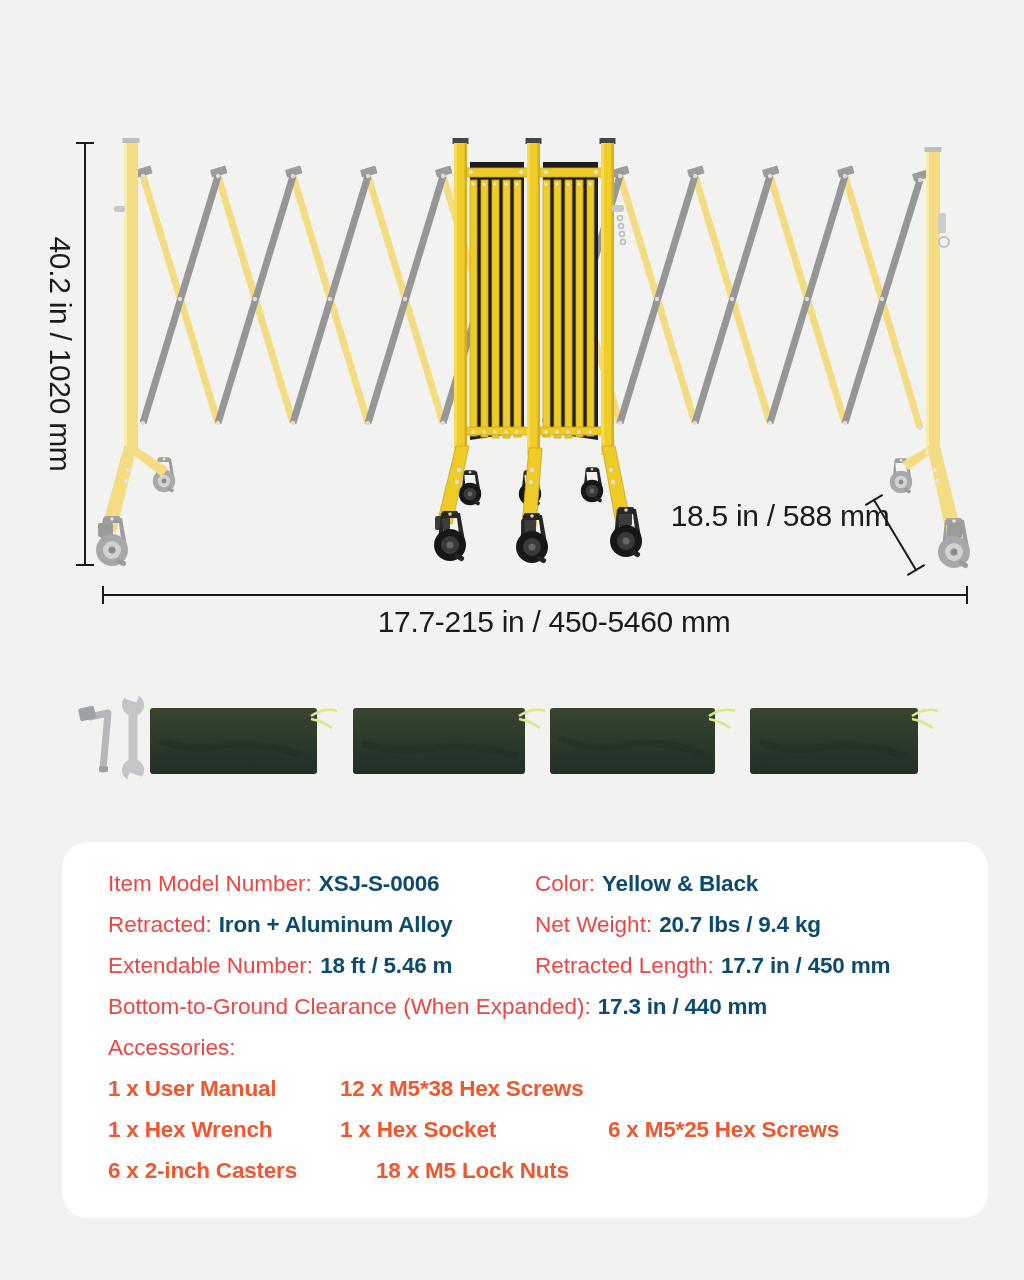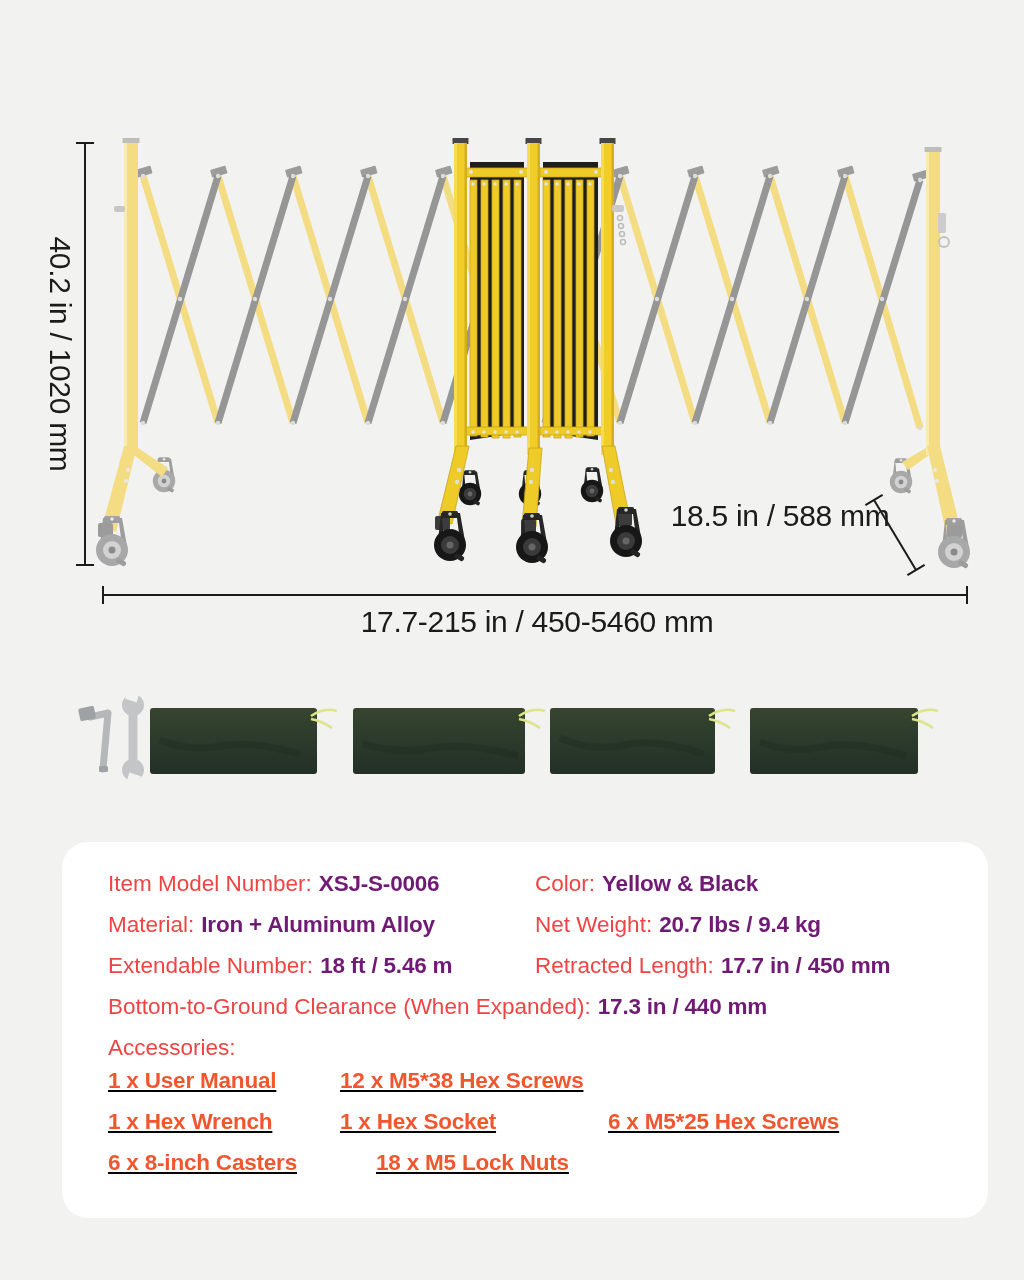--- a/index.html
+++ b/index.html
@@ -9,33 +9,33 @@
     font-family:"Liberation Sans", sans-serif;
   }
   .illustration{position:absolute;left:0;top:0;width:1024px;height:690px;}
   .illustration svg{position:absolute;left:0;top:0;}
   .dim{
     position:absolute;color:#1b1b1b;font-size:30px;white-space:nowrap;
     transform:translate(-50%,-50%);letter-spacing:-0.3px;
   }
   .dim-height{left:60px;top:354px;transform:translate(-50%,-50%) rotate(90deg);}
   .dim-depth{left:780px;top:516px;}
-  .dim-width{left:537px;top:622px;}
+  .dim-width{left:554px;top:622px;}
   .accessories-svg{position:absolute;left:0;top:690px;}
   .spec-panel{
     position:absolute;left:62px;top:842px;width:926px;height:376px;
     background:#ffffff;border-radius:26px;box-sizing:border-box;
     padding:21px 0 0 46px;
   }
   .spec-row{display:flex;height:41px;align-items:center;font-size:22.5px;}
   .spec-cell{white-space:nowrap;}
   .spec-cell.cleft{width:427px;}
   .lbl{color:#ef4444;}
-  .val{color:#701a75;font-weight:bold;margin-left:7px;letter-spacing:-0.2px;}
-  .acc-row{display:flex;height:41px;font-size:22.5px;text-decoration:underline;}
+  .val{color:#0c4a6e;font-weight:bold;margin-left:7px;letter-spacing:-0.2px;}
+  .acc-row{display:flex;height:41px;align-items:center;font-size:22.5px;}
   .acc-c1{width:232px;}
   .acc-c2{width:268px;}
   .acc-v{color:#F0572F;font-weight:bold;white-space:nowrap;letter-spacing:-0.2px;}
 </style>
 </head>
 <body>
 
 <div class="page">
 
   <div class="illustration">
@@ -342,21 +342,21 @@
       <div class="spec-cell cleft">
         <span class="lbl">Item Model Number:</span><span class="val">XSJ-S-0006</span>
       </div>
       <div class="spec-cell">
         <span class="lbl">Color:</span><span class="val">Yellow &amp; Black</span>
       </div>
     </div>
 
     <div class="spec-row">
       <div class="spec-cell cleft">
-        <span class="lbl">Material:</span><span class="val">Iron + Aluminum Alloy</span>
+        <span class="lbl">Retracted:</span><span class="val">Iron + Aluminum Alloy</span>
       </div>
       <div class="spec-cell">
         <span class="lbl">Net Weight:</span><span class="val">20.7 lbs / 9.4 kg</span>
       </div>
     </div>
 
     <div class="spec-row">
       <div class="spec-cell cleft">
         <span class="lbl">Extendable Number:</span><span class="val">18 ft / 5.46 m</span>
       </div>
@@ -382,18 +382,18 @@
       <div class="acc-c2"><span class="acc-v">12 x M5*38 Hex Screws</span></div>
     </div>
 
     <div class="acc-row">
       <div class="acc-c1"><span class="acc-v">1 x Hex Wrench</span></div>
       <div class="acc-c2"><span class="acc-v">1 x Hex Socket</span></div>
       <div><span class="acc-v">6 x M5*25 Hex Screws</span></div>
     </div>
 
     <div class="acc-row">
-      <div class="acc-c2"><span class="acc-v">6 x 8-inch Casters</span></div>
+      <div class="acc-c2"><span class="acc-v">6 x 2-inch Casters</span></div>
       <div><span class="acc-v">18 x M5 Lock Nuts</span></div>
     </div>
 
   </div>
 </div>
 
 </body></html>

